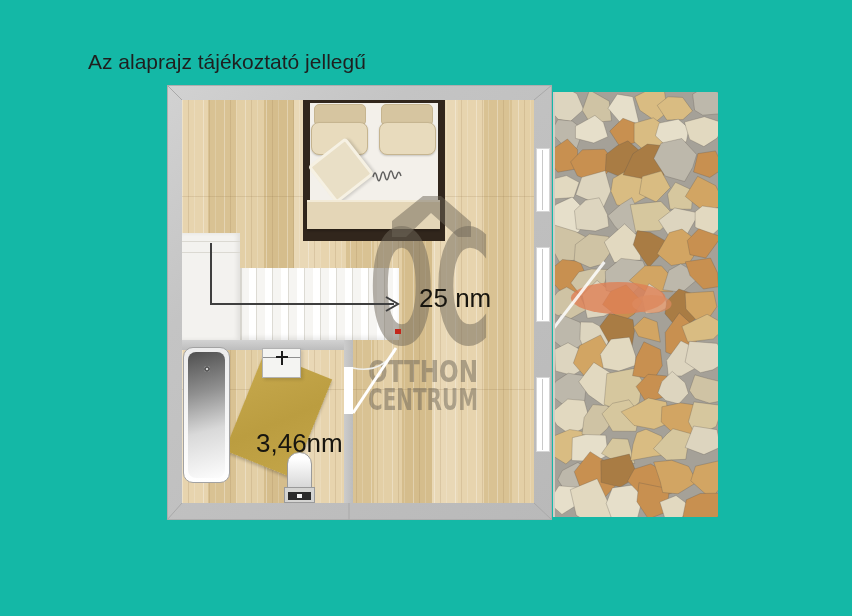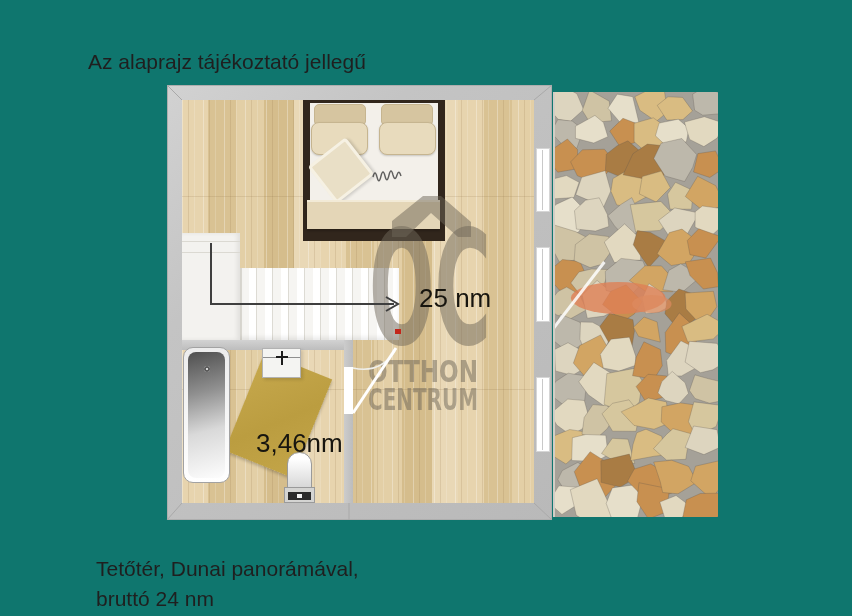--- a/index.html
+++ b/index.html
@@ -1,18 +1,18 @@
 <!DOCTYPE html>
 <html><head>
 <meta charset="utf-8">
 <style>
   * { margin:0; padding:0; box-sizing:border-box; }
   html,body { background:#ffffff; }
   #stage {
-    position:relative; width:852px; height:616px; background:#0f766e;
+    position:relative; width:852px; height:616px; background:#14b8a6;
     font-family:"Liberation Sans", sans-serif; overflow:hidden;
   }
   .abs { position:absolute; }
 
   .caption { color:#1f1f1f; font-size:21px; }
 
   
   .plan-frame {
     left:167px; top:85px; width:385px; height:435px;
     background:linear-gradient(135deg,#d2d2d2 0%,#c4c4c4 30%,#b9b9b9 100%);
@@ -295,15 +295,13 @@
         <polygon points="142.9,344.5 135.1,329.7 140.6,309.9 169.9,313.6 163.2,334.4" fill="#d6c79e" stroke="rgba(90,85,75,.35)" stroke-width=".8"></polygon>
         <polygon points="131.8,355.5 140.3,334.0 164.0,337.7 167.5,355.1 150.8,362.6" fill="#ddd5bf" stroke="rgba(90,85,75,.35)" stroke-width=".8"></polygon>
         <polygon points="137.4,388.8 142.2,374.2 167.6,368.4 173.7,386.0 158.6,407.5" fill="#d2a563" stroke="rgba(90,85,75,.35)" stroke-width=".8"></polygon>
         <polygon points="129.4,424.9 132.9,407.8 147.1,401.5 170.3,401.1 166.3,422.7 155.2,437.6" fill="#c89050" stroke="rgba(90,85,75,.35)" stroke-width=".8"></polygon>
       </g>
     <ellipse cx="64" cy="206" rx="48" ry="16" fill="#de7f55" opacity=".8"></ellipse>
     <ellipse cx="98" cy="212" rx="20" ry="9" fill="#dd8a60" opacity=".7"></ellipse>
     <line x1="-6" y1="242" x2="50" y2="170" stroke="#ffffff" stroke-width="3" opacity=".85"></line>
   </svg>
 
-  <div class="abs caption" style="left:96px; top:557px;">Tetőtér, Dunai panorámával,</div>
-  <div class="abs caption" style="left:96px; top:587px;">bruttó 24 nm</div>
 </div>
 
 </body></html>

